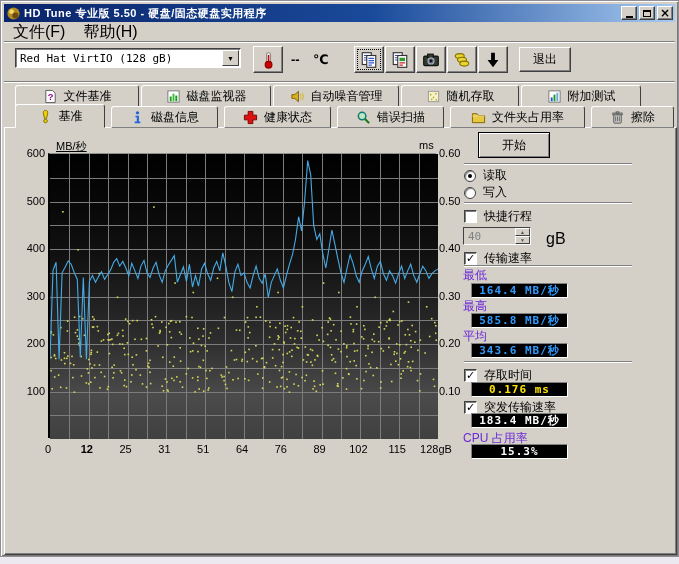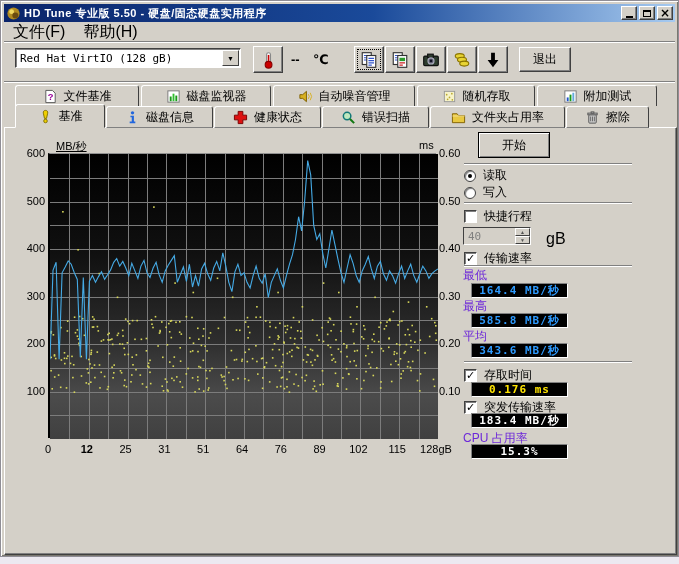--- a/index.html
+++ b/index.html
@@ -42,28 +42,28 @@
   .tool-group .gbtn { width:30px; height:27px; background:#d4d0c8; border:1px solid;
               border-color:#fff #404040 #404040 #fff; box-shadow:inset -1px -1px 0 #808080;
               display:flex; align-items:center; justify-content:center; padding:0; }
   .tool-group .gbtn svg { width:18px; height:18px; }
   .tool-group .gbtn.pressed { outline:1px dotted #000; outline-offset:-4px; }
   .exit-btn { position:absolute; left:518px; top:46px; width:52px; height:25px; background:#d4d0c8;
               border:1px solid; border-color:#fff #404040 #404040 #fff; box-shadow:inset -1px -1px 0 #808080;
               font-size:12px; font-family:inherit; }
   
   .tabs-back { position:absolute; left:14px; top:84px; height:21px; display:flex; gap:2px; z-index:1; }
-  .tabs-front{ position:absolute; left:14px; top:105px; height:22px; display:flex; gap:1px; z-index:2; }
+  .tabs-front{ position:absolute; left:14px; top:105px; height:22px; display:flex; gap:6px; z-index:2; }
   .tab { background:#d4d0c8; border:1px solid; border-color:#fff #404040 #808080 #fff;
          border-radius:3px 3px 0 0; display:flex; align-items:center; justify-content:center; gap:6px;
          font-size:12px; padding:0 10px; height:100%; }
   .tabs-back .tab { border-bottom:none; }
   .tab.active { height:24px; margin-top:-2px; border-bottom:1px solid #d4d0c8; z-index:3; font-weight:normal; }
   .tab-ic svg { width:15px; height:15px; vertical-align:-3px; }
-  .tab-w124{width:124px}.tab-w130{width:130px}.tab-w142{width:142px}.tab-w118{width:118px}.tab-w120{width:120px}
+  .tab-w124{width:124px}.tab-w130{width:130px}.tab-w142{width:126px}.tab-w118{width:118px}.tab-w120{width:120px}
   .tab-w90{width:90px}.tab-w107{width:107px}.tab-w135{width:135px}.tab-w83{width:83px}
   
   .content { position:absolute; left:3px; top:126px; width:673px; height:428px; background:#d4d0c8;
              border:1px solid; border-color:#fff #404040 #404040 #fff; box-shadow:inset -1px -1px 0 #808080; }
   
   .axis-title { position:absolute; font-size:11px; color:#000; }
   .axis-title.left { left:55px; top:138px; text-decoration:underline; }
   .axis-title.right { left:418px; top:138px; }
   .plot { position:absolute; left:47px; top:152px; width:388px; height:285px;
           border-left:2px solid #000; border-bottom:2px solid #000; border-top:1px solid #909090; border-right:1px solid #909090; }

